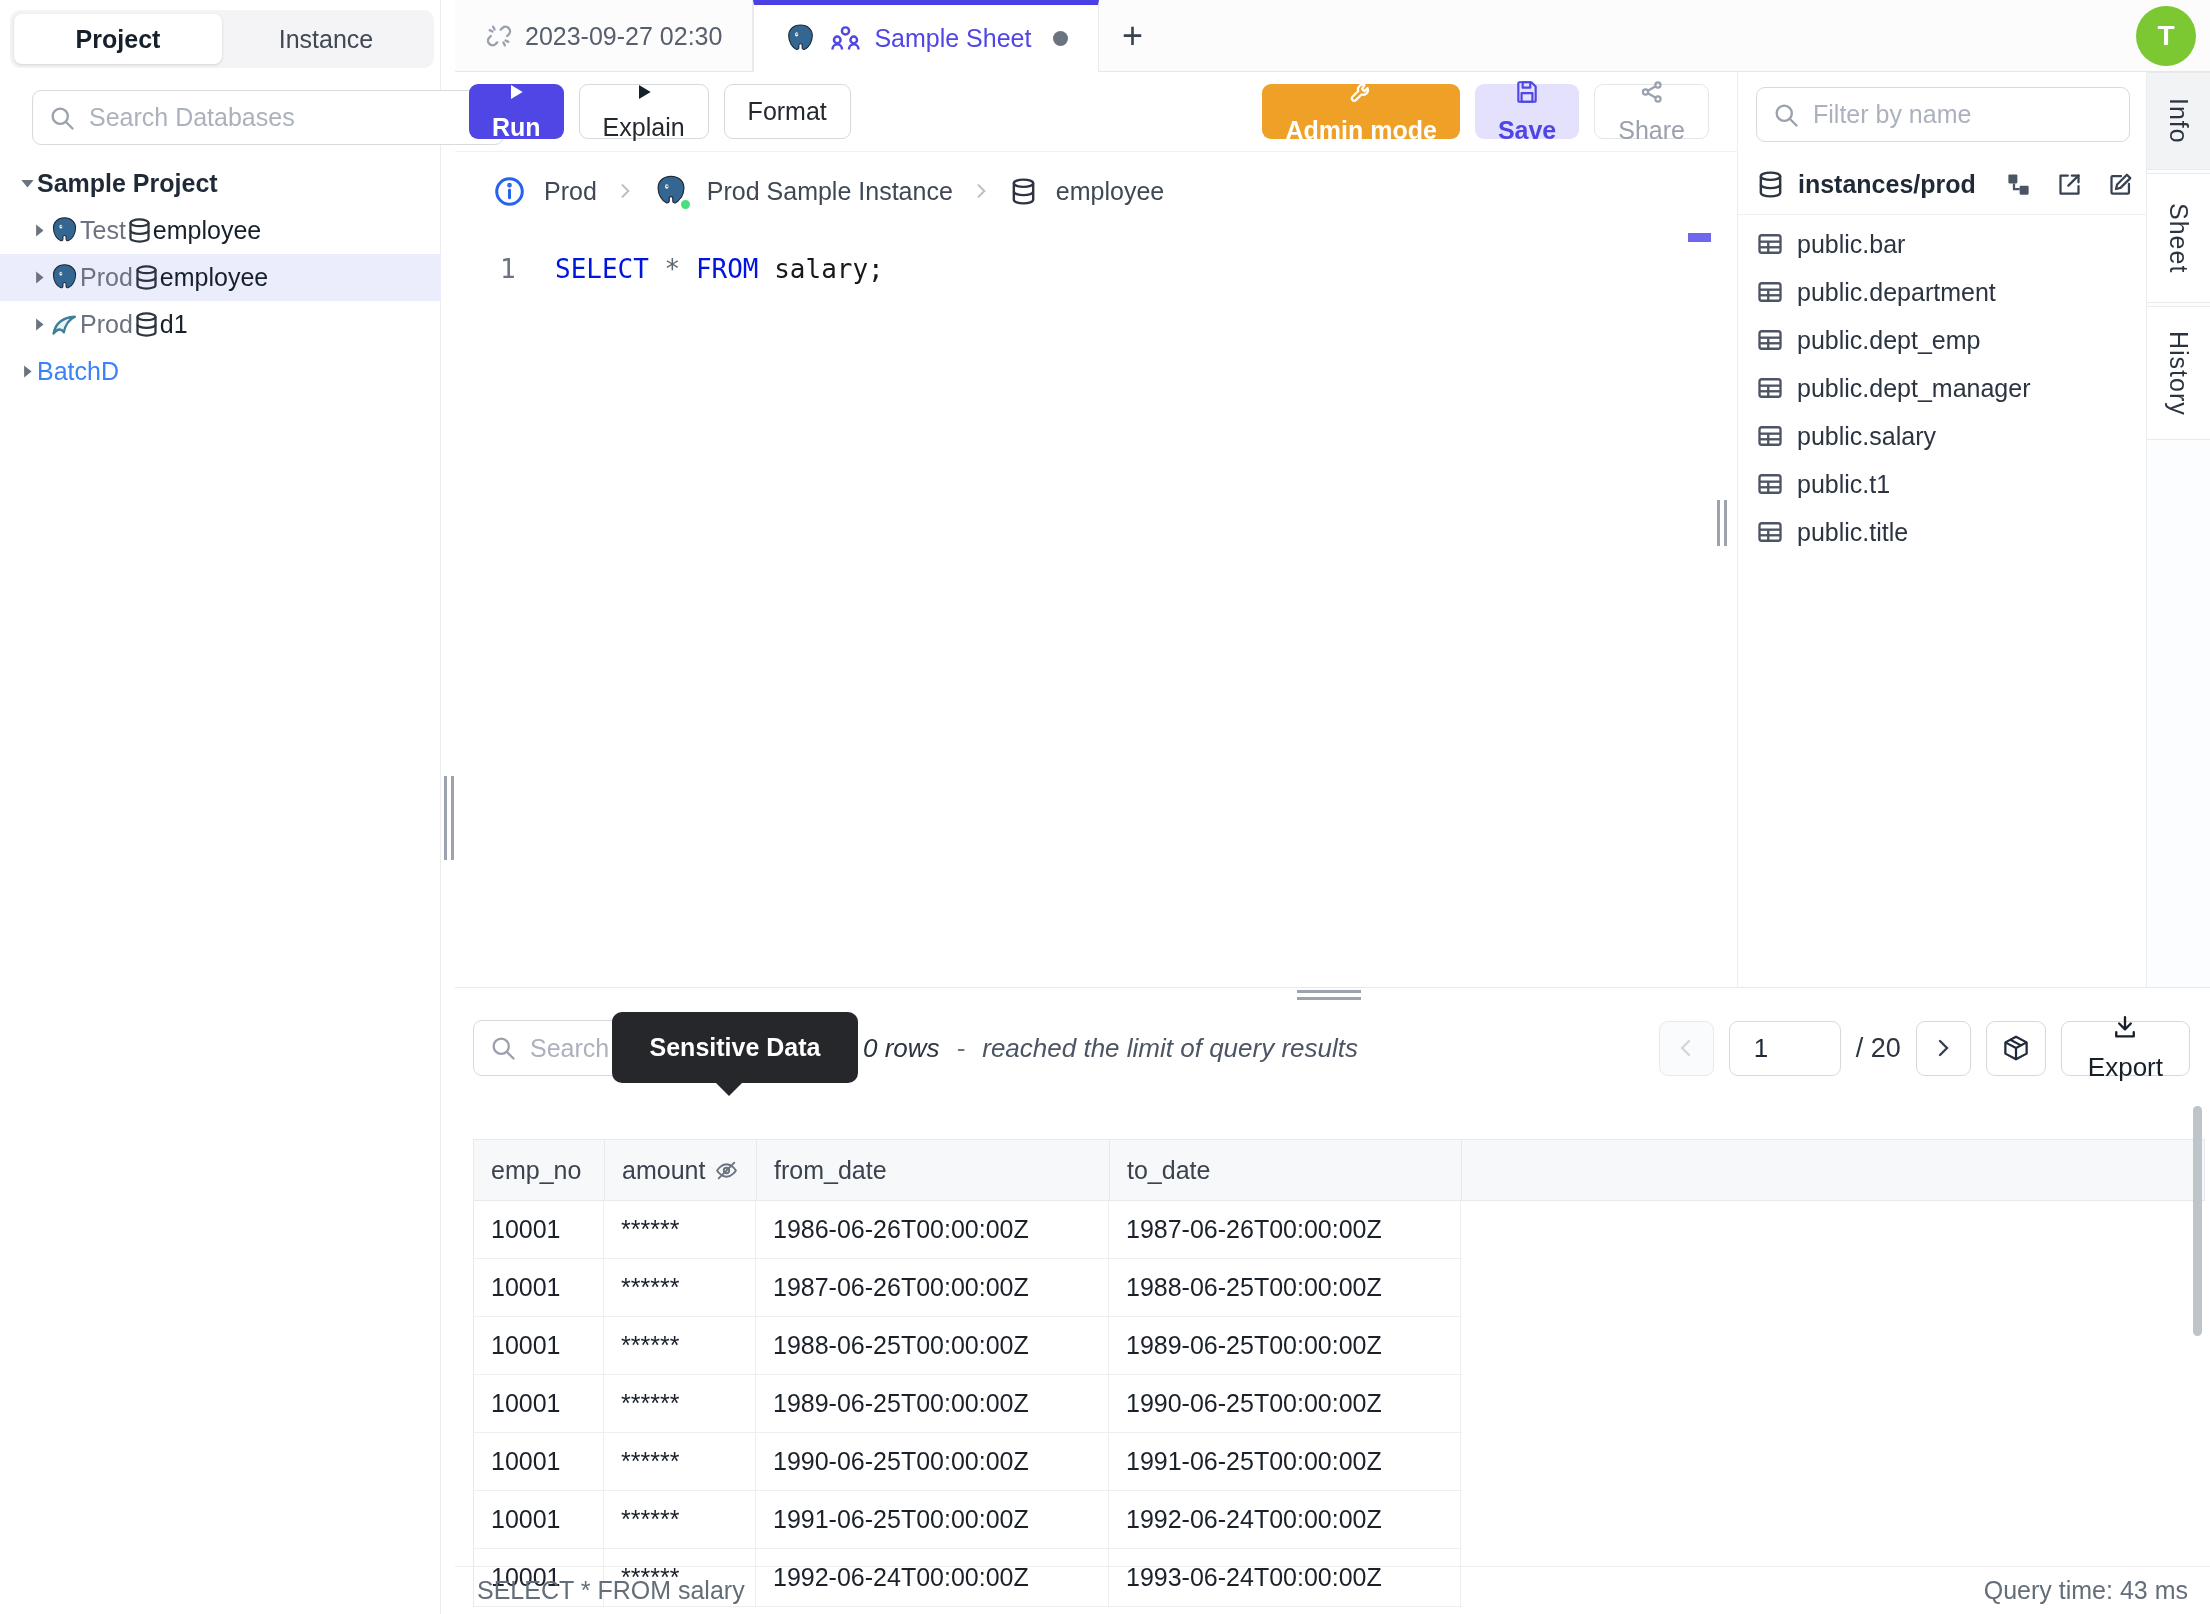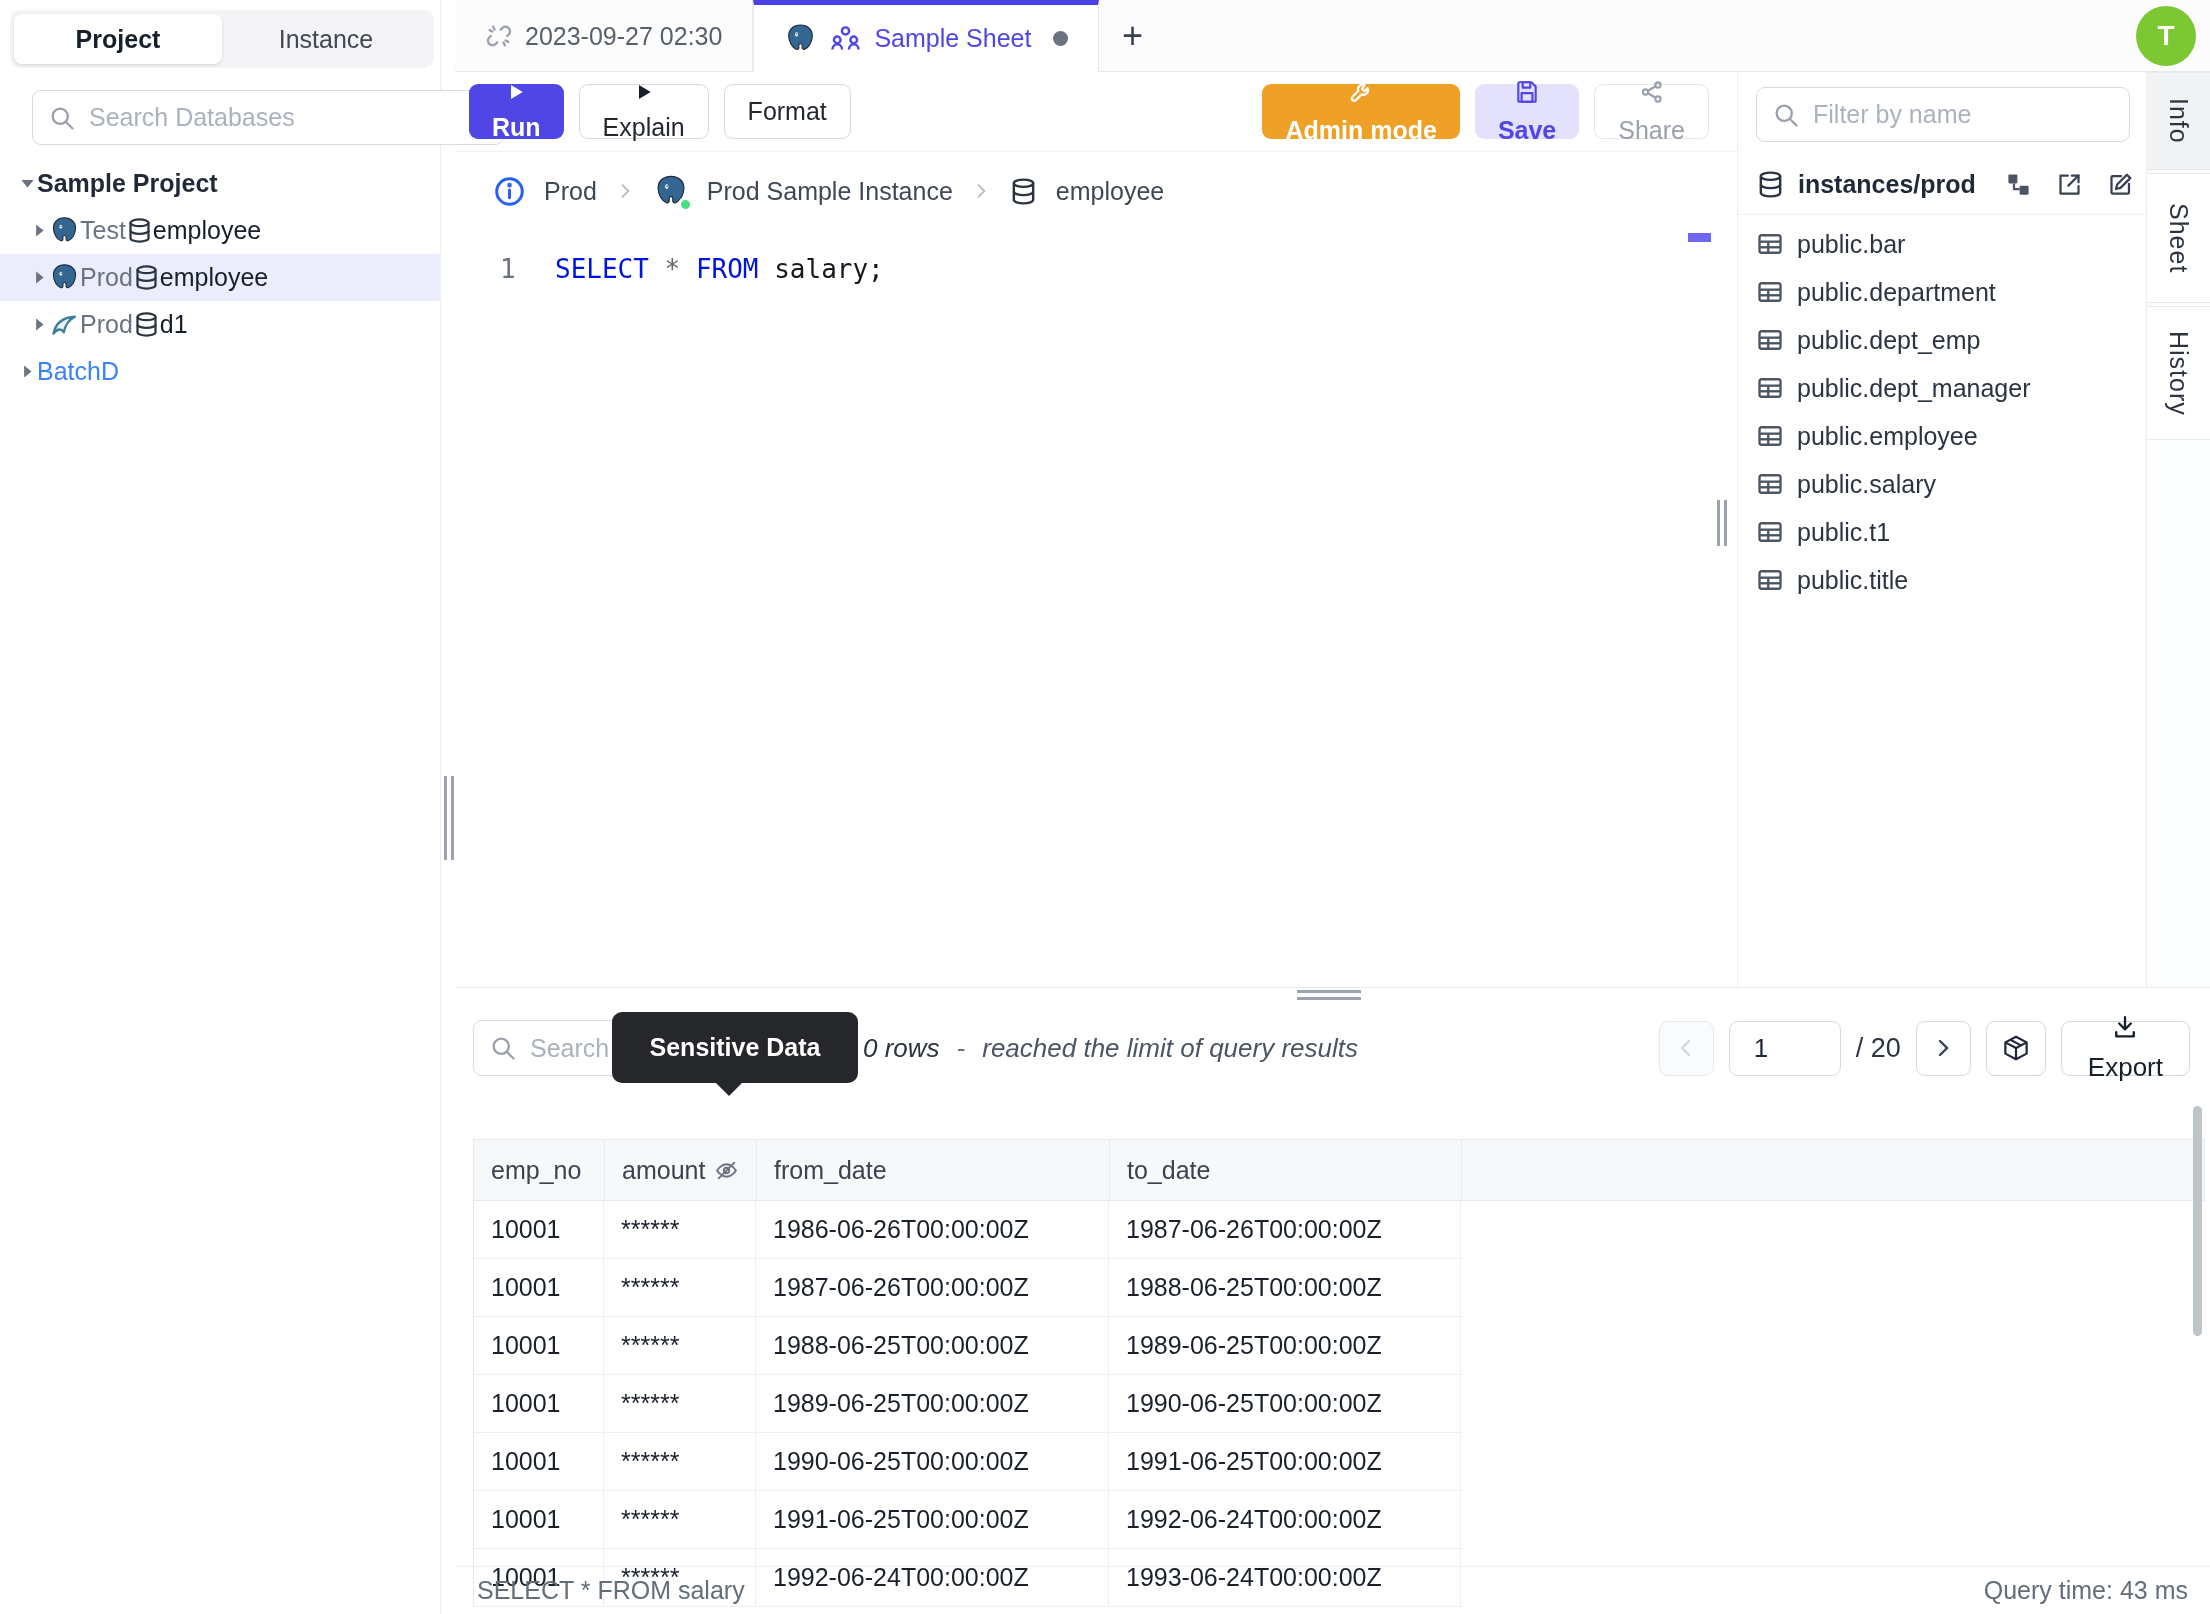--- a/index.html
+++ b/index.html
@@ -466,31 +466,20 @@
             <svg width="28" height="28" viewBox="0 0 24 24" fill="none" stroke="currentColor" stroke-width="2">
               <rect x="3" y="4.5" width="18" height="15" rx="2"></rect>
               <line x1="3" y1="10" x2="21" y2="10"></line>
               <line x1="3" y1="14.8" x2="21" y2="14.8"></line>
               <line x1="10.5" y1="10" x2="10.5" y2="19.5"></line>
             </svg>
           </span>
     <span class="schema-row-label">public.dept_manager</span>
   </div>
 
-  <div class="schema-row">
-    <span class="ic">
-            <svg width="28" height="28" viewBox="0 0 24 24" fill="none" stroke="currentColor" stroke-width="2">
-              <rect x="3" y="4.5" width="18" height="15" rx="2"></rect>
-              <line x1="3" y1="10" x2="21" y2="10"></line>
-              <line x1="3" y1="14.8" x2="21" y2="14.8"></line>
-              <line x1="10.5" y1="10" x2="10.5" y2="19.5"></line>
-            </svg>
-          </span>
-    <span class="schema-row-label">public.employee</span>
-  </div>
 
   <div class="schema-row">
     <span class="ic">
             <svg width="28" height="28" viewBox="0 0 24 24" fill="none" stroke="currentColor" stroke-width="2">
               <rect x="3" y="4.5" width="18" height="15" rx="2"></rect>
               <line x1="3" y1="10" x2="21" y2="10"></line>
               <line x1="3" y1="14.8" x2="21" y2="14.8"></line>
               <line x1="10.5" y1="10" x2="10.5" y2="19.5"></line>
             </svg>
           </span>

